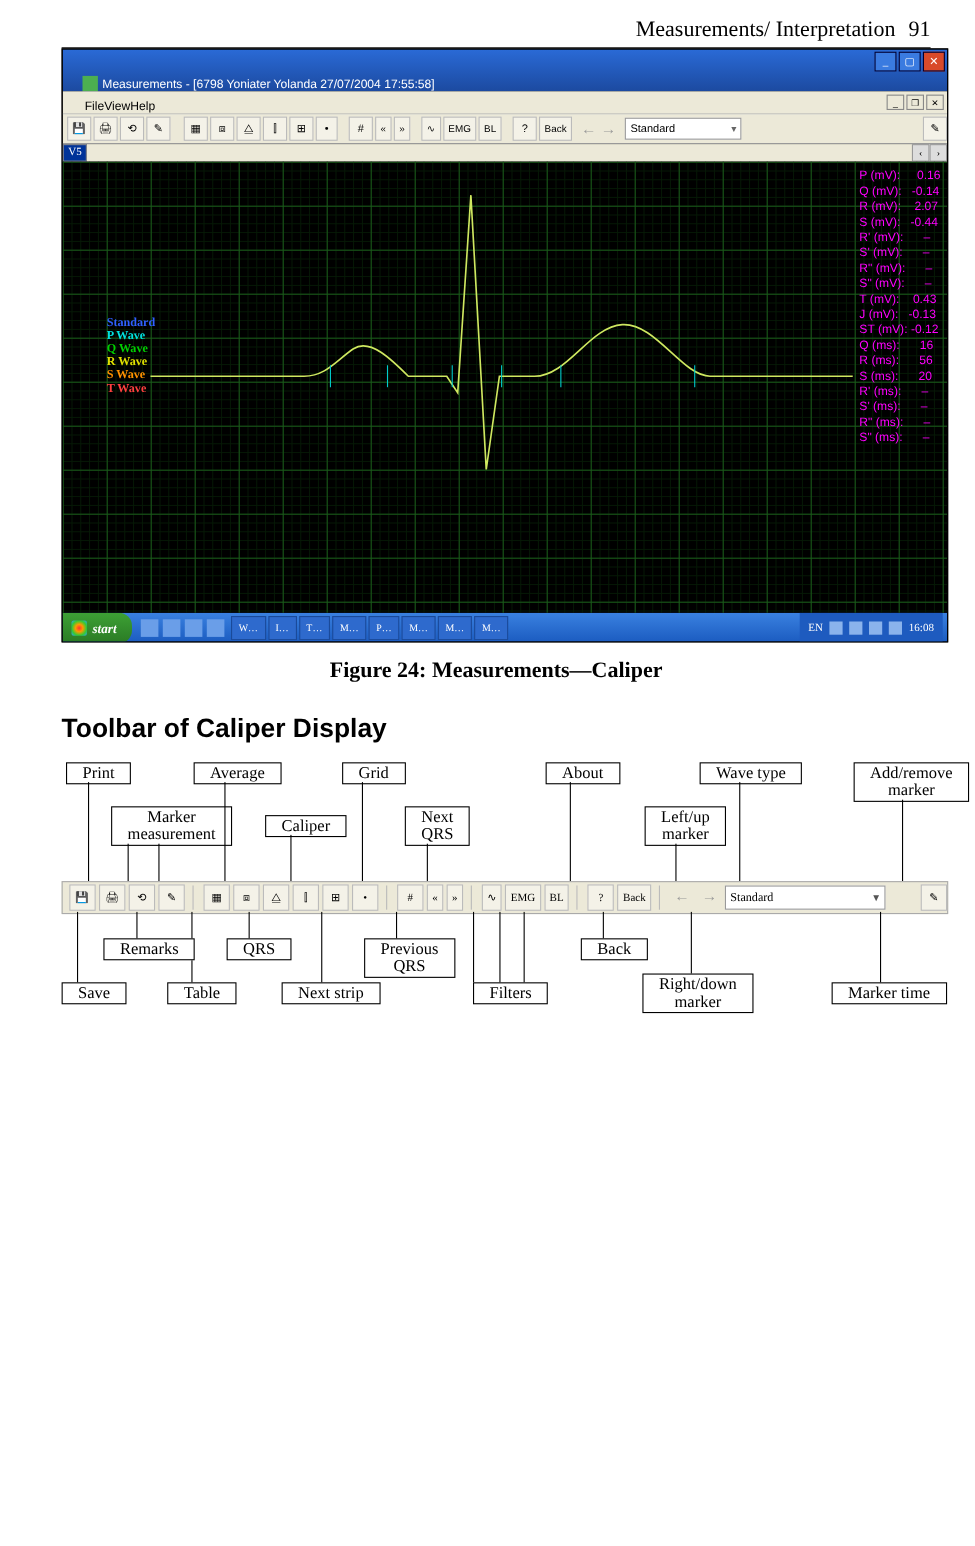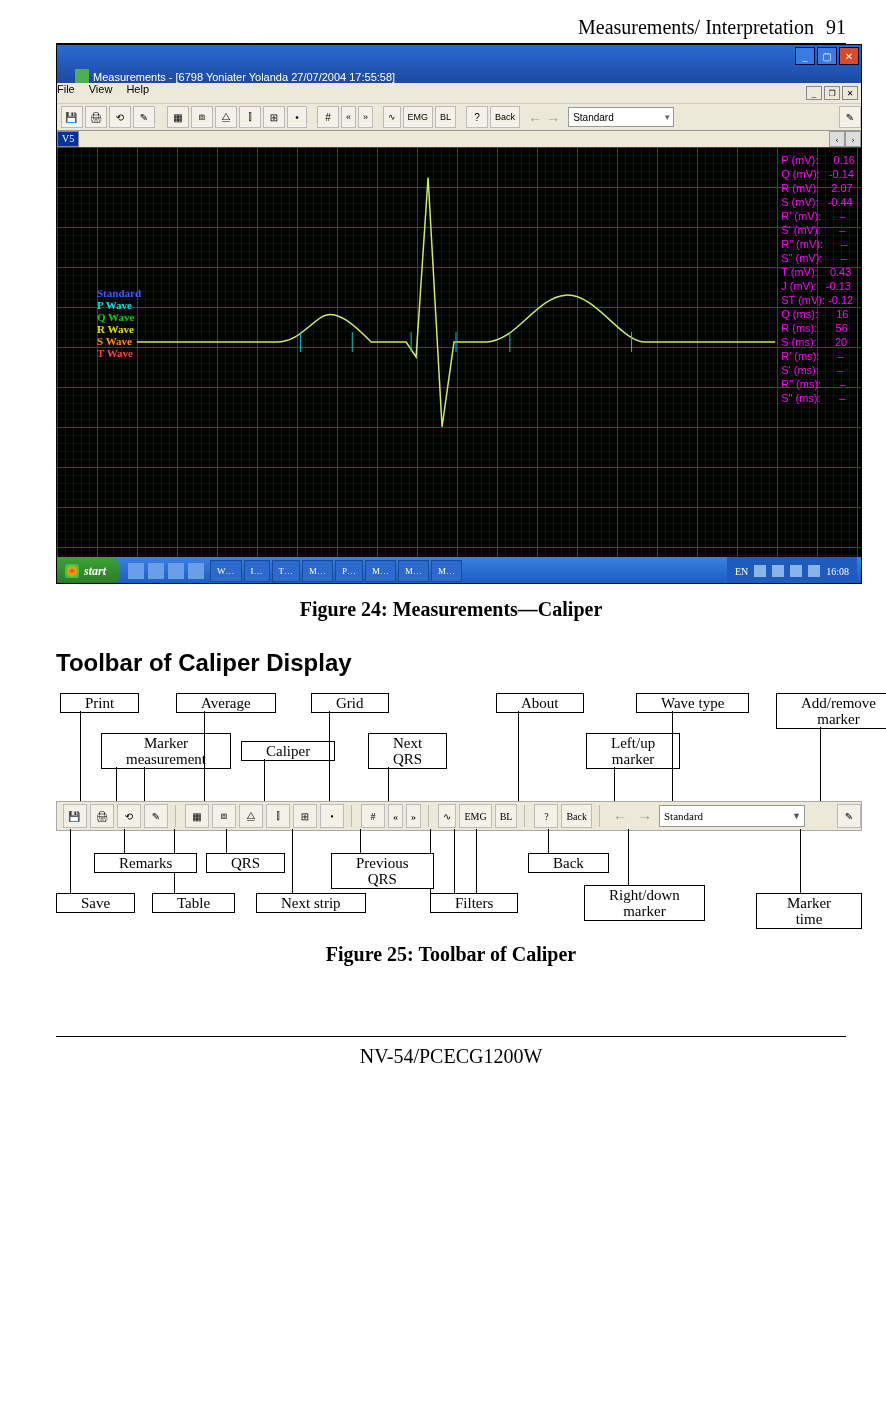--- a/index.html
+++ b/index.html
@@ -67,22 +67,22 @@
     background: #3a7be0; color:#fff; font-family: Tahoma; font-size:10px;
     display:flex; align-items:center; justify-content:center;
   }
   .xp-btn.close { background:#d94a2a; }
   .menubar {
     height: 20px;
     background: #ece9d8;
     font-family: Tahoma, sans-serif;
     font-size: 11px;
     display: flex;
-    align-items: flex-start;
-    gap: 14px;
+    align-items: flex-end;
+    padding-left: 20px;
     color: #000;
     position:relative;
   }
   .menubar .subbtns { position:absolute; right:3px; top:3px; display:flex; gap:2px;}
   .menubar .subbtn { width:14px;height:12px;border:1px solid #888;background:#ece9d8;font-size:8px;display:flex;align-items:center;justify-content:center;}
   .apptoolbar {
     height: 26px;
     background: #ece9d8;
     border-top: 1px solid #ccc;
     border-bottom: 1px solid #999;
@@ -181,21 +181,21 @@
   }
   
   .fig2 {
     width:806px; height:230px; position:relative;
     font-family:"Times New Roman",serif; font-size:15px;
   }
   .labelbox {
     position:absolute;
     border:1px solid #000;
     background:#fff;
-    padding:1px 24px;
+    padding:1px 14px;
     text-align:center;
     line-height:16px;
     font-size:15px;
   }
   .leader {
     position:absolute; background:#000; width:1px;
   }
   .toolbar2 {
     position:absolute; left:0; top:108px; right:0; height:28px;
     background:#ece9d8; border:1px solid #aaa;
@@ -467,18 +467,14 @@
 
     <div class="labelbox" style="left:0px;top:200px">Save</div>
     <div class="labelbox" style="left:96px;top:200px">Table</div>
     <div class="labelbox" style="left:200px;top:200px">Next strip</div>
     <div class="labelbox" style="left:374px;top:200px">Filters</div>
     <div class="labelbox" style="left:528px;top:192px;white-space:pre">Right/down
 marker</div>
     <div class="labelbox" style="left:700px;top:200px">Marker time</div>
   </div>
 
-  <p class="figcap" style="margin-top:20px">Figure 25: Toolbar of Caliper</p>
-
-  <div class="footer-line">
-    <span>NV-54/PCECG1200W</span>
-  </div>
+
 </div>
 
 </body></html>

